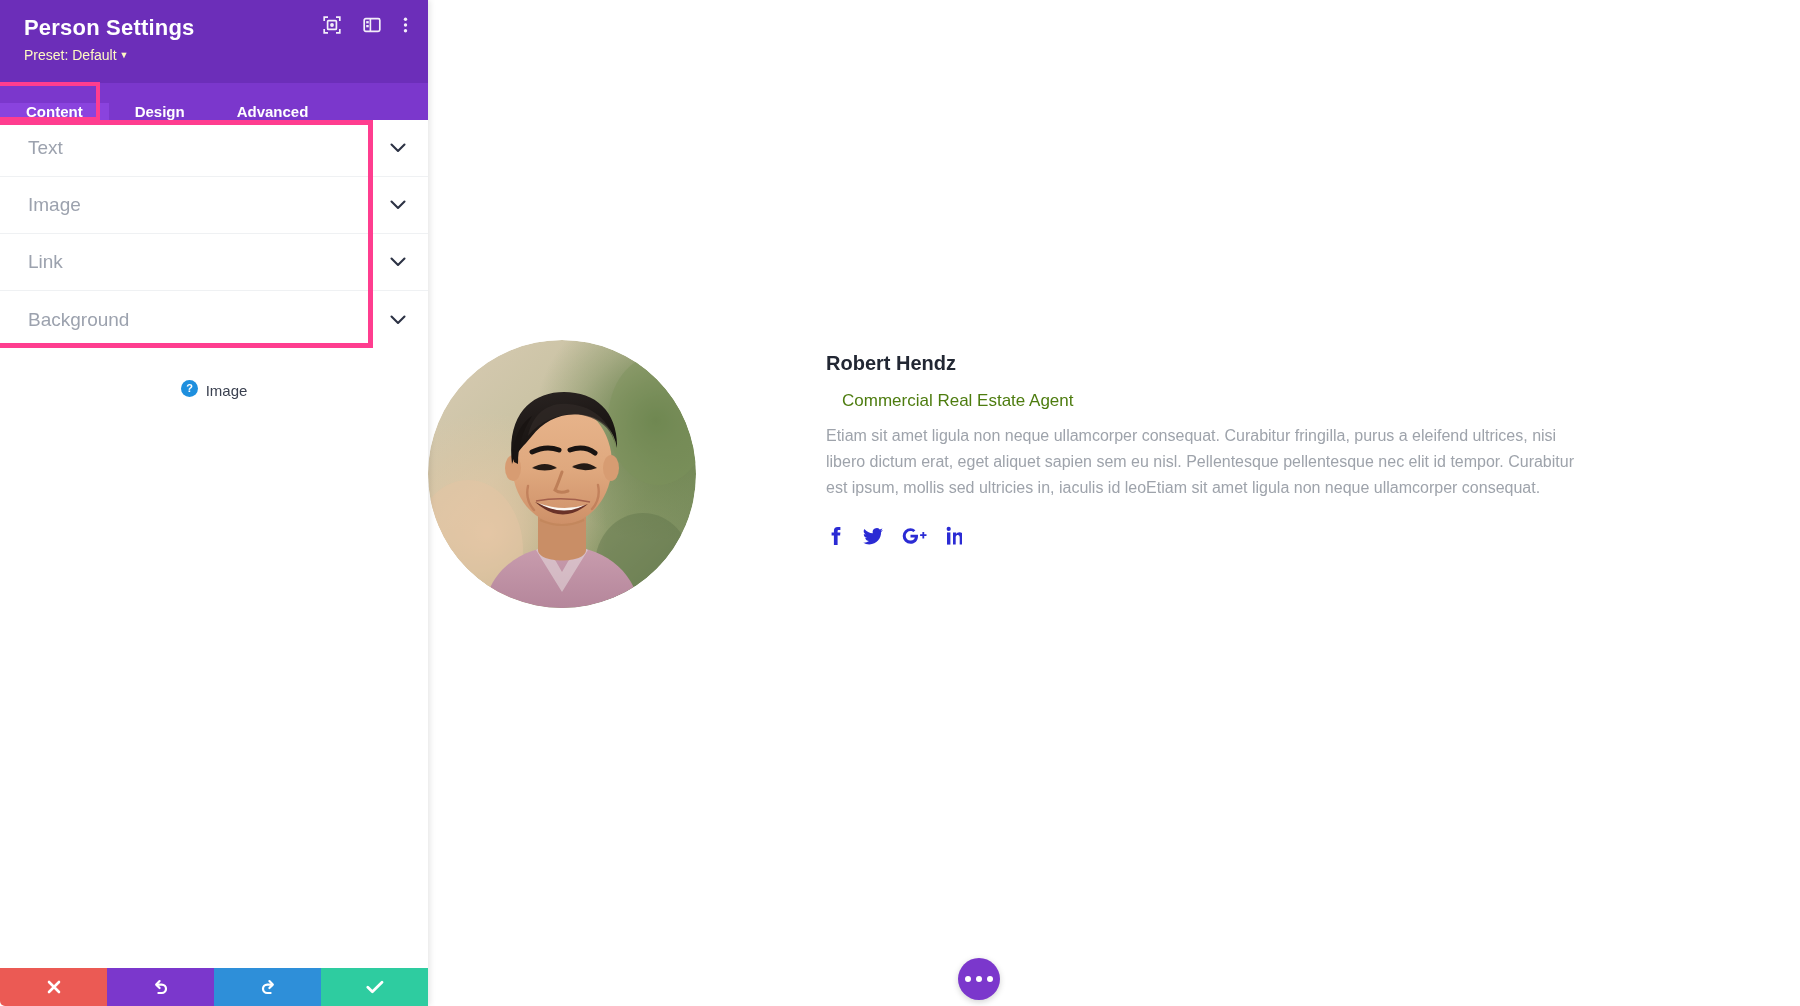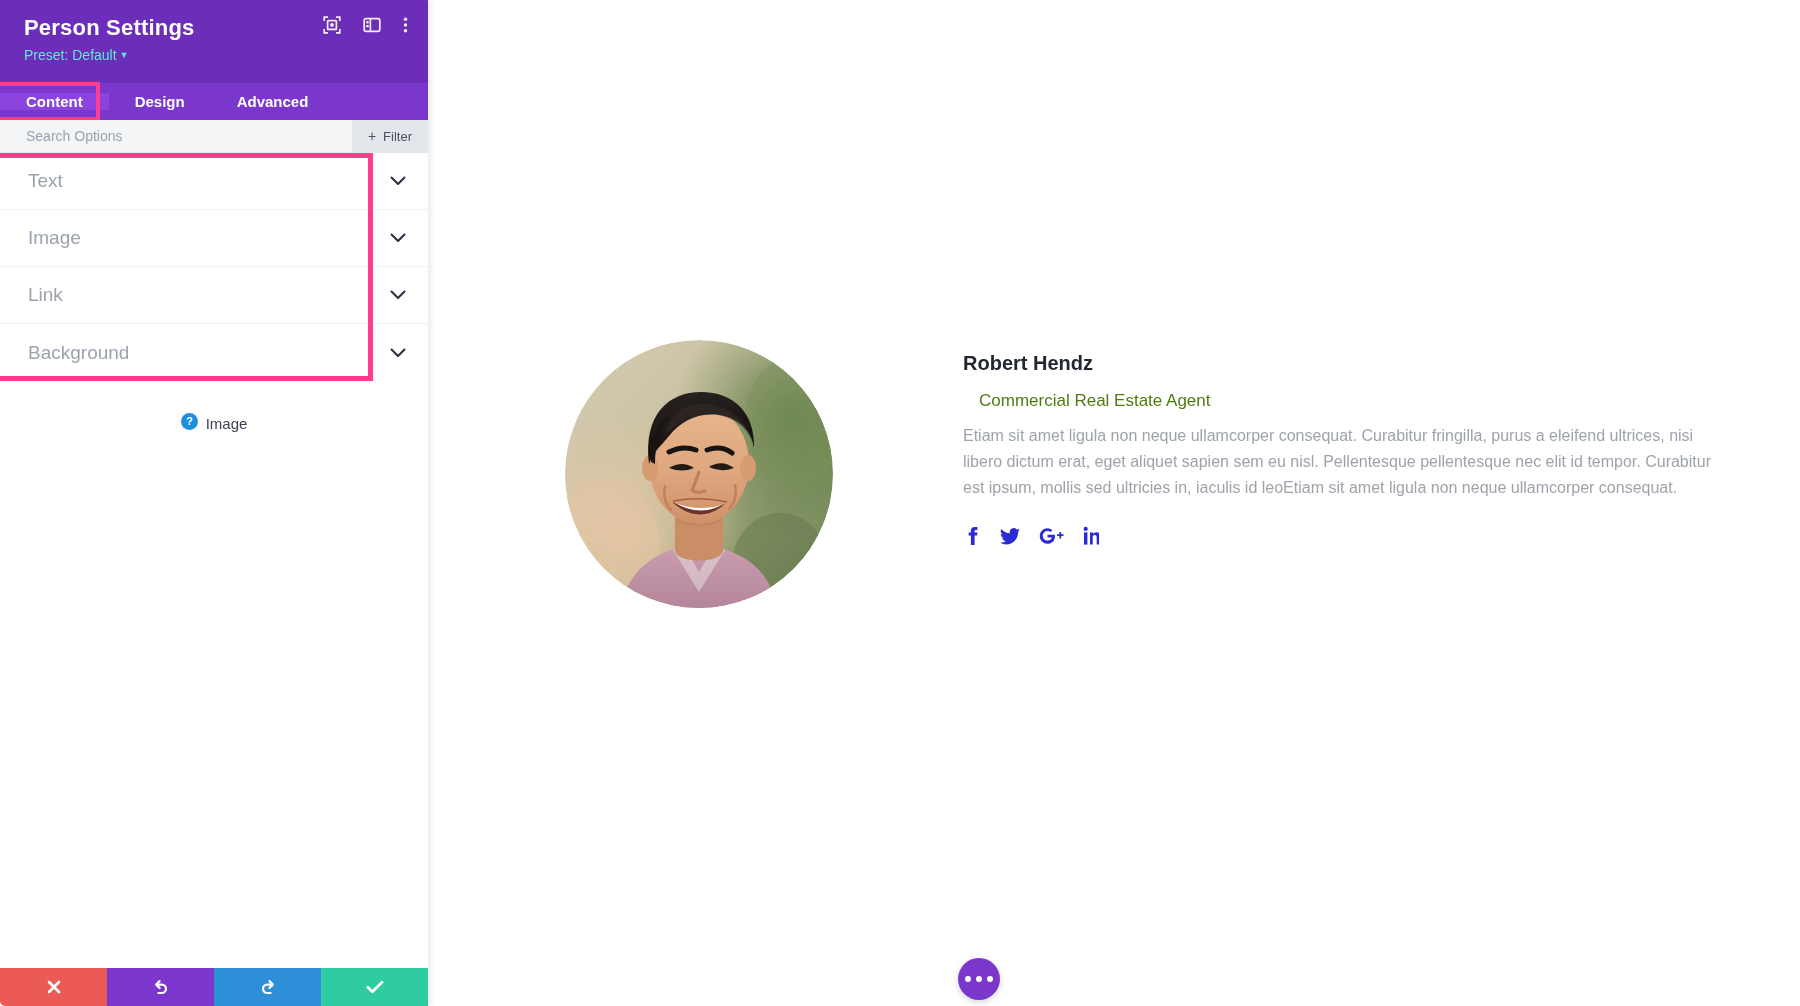--- a/index.html
+++ b/index.html
@@ -30,21 +30,21 @@
     flex:0 0 auto;
   }
   .panel-title {
     color:#ffffff;
     font-size:22px;
     font-weight:bold;
     letter-spacing:.2px;
     line-height:28px;
   }
   .panel-preset {
-    color:#5eead4;
+    color:#fef9c3;
     font-size:14px;
     line-height:20px;
     margin-top:3px;
     cursor:pointer;
     display:inline-block;
   }
   .panel-preset .caret {
     display:inline-block;
     margin-left:3px;
     font-size:9px;
@@ -54,21 +54,21 @@
     position:absolute;
     right:20px; top:16px;
     display:flex; align-items:center; gap:22px;
   }
   .hicon { cursor:pointer; opacity:.92; line-height:0; }
 
   
   .tabs {
     background:#7B37CC;
     height:37px;
-    display:flex; align-items:center;
+    display:flex; align-items:flex-end;
     flex:0 0 auto;
     position:relative;
   }
   .tab {
     color:#ffffff;
     font-size:15px;
     font-weight:bold;
     display:flex; align-items:center;
     padding:0 26px;
     cursor:pointer;
@@ -189,21 +189,20 @@
     left:428px; top:0;
     width:1372px; height:1006px;
     background:#ffffff;
   }
   .person-module {
     position:absolute;
     left:0; top:340px;
     width:1372px;
     display:flex;
     align-items:flex-start;
-    padding-left:137px;
   }
   .avatar {
     width:268px; height:268px;
     border-radius:50%;
     flex:0 0 auto;
     overflow:hidden;
     position:relative;
   }
   .avatar svg { display:block; }
 
@@ -299,27 +298,20 @@
       </div>
     </div>
 
     <div class="tabs">
       <div class="tab active">Content</div>
       <div class="tab">Design</div>
       <div class="tab">Advanced</div>
       <div class="tab-highlight"></div>
     </div>
 
-    <div class="search-row">
-      <input class="search-input" type="text" placeholder="Search Options" style="">
-      <div class="filter-btn">
-        <span class="filter-plus">+</span>
-        <span>Filter</span>
-      </div>
-    </div>
 
     <div class="accordion-wrap">
       <div class="accordion">
 
         <div class="acc-row">
           <span class="acc-label">Text</span>
           <span class="acc-chevron">
             <svg width="16" height="10" viewBox="0 0 16 10">
                 <path d="M1.5 1.5L8 8l6.5-6.5" fill="none" stroke="#2C3244" stroke-width="2.1" stroke-linecap="round" stroke-linejoin="round"></path>
               </svg>

